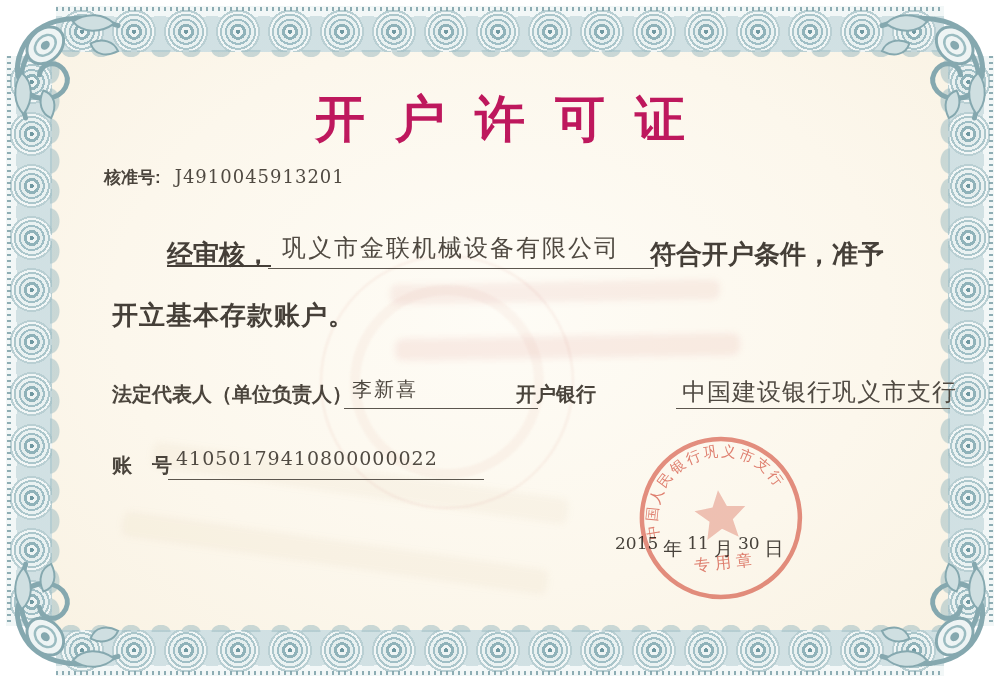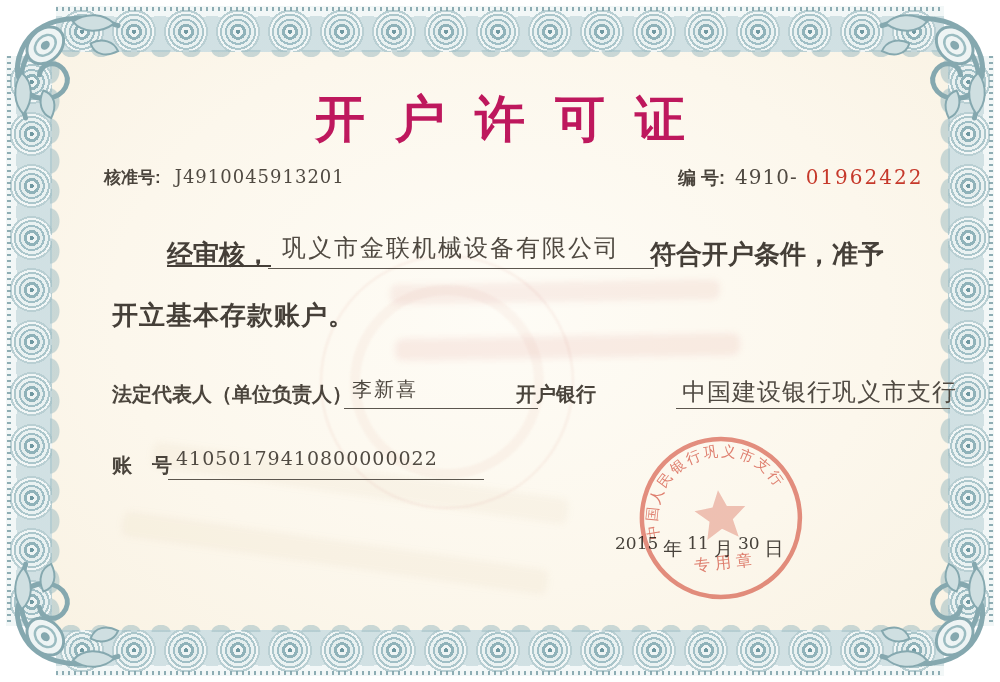--- a/index.html
+++ b/index.html
@@ -155,23 +155,20 @@
     <ellipse cx="42" cy="42" rx="21" ry="16" fill="#eef4f4" stroke="#85a8af" stroke-width="3" transform="rotate(-45 42 42)"></ellipse>
     <ellipse cx="42" cy="42" rx="12" ry="9" fill="none" stroke="#9abbc0" stroke-width="2.5" transform="rotate(-45 42 42)"></ellipse>
     <ellipse cx="42" cy="42" rx="5" ry="4" fill="#85a8af" transform="rotate(-45 42 42)"></ellipse>
   </svg>
 
   <div class="t title">开户许可证</div>
 
   <div class="t approval">
     <span class="lbl">核准号:</span><span class="val">J4910045913201</span>
   </div>
-  <div class="t serial">
-    <span class="lbl">编 号:</span><span class="val">4910-</span><span class="val red">01962422</span>
-  </div>
 
   <div class="t s1-prefix">经审核，</div>
   <div class="t s1-company uline val">巩义市金联机械设备有限公司</div>
   <div class="t s1-suffix">符合开户条件，准予</div>
 
   <div class="t s2">开立基本存款账户。</div>
 
   <div class="t l3-label lbl">法定代表人（单位负责人）</div>
   <div class="t l3-value uline val">李新喜</div>
   <div class="t l3-bank-label lbl">开户银行</div>

